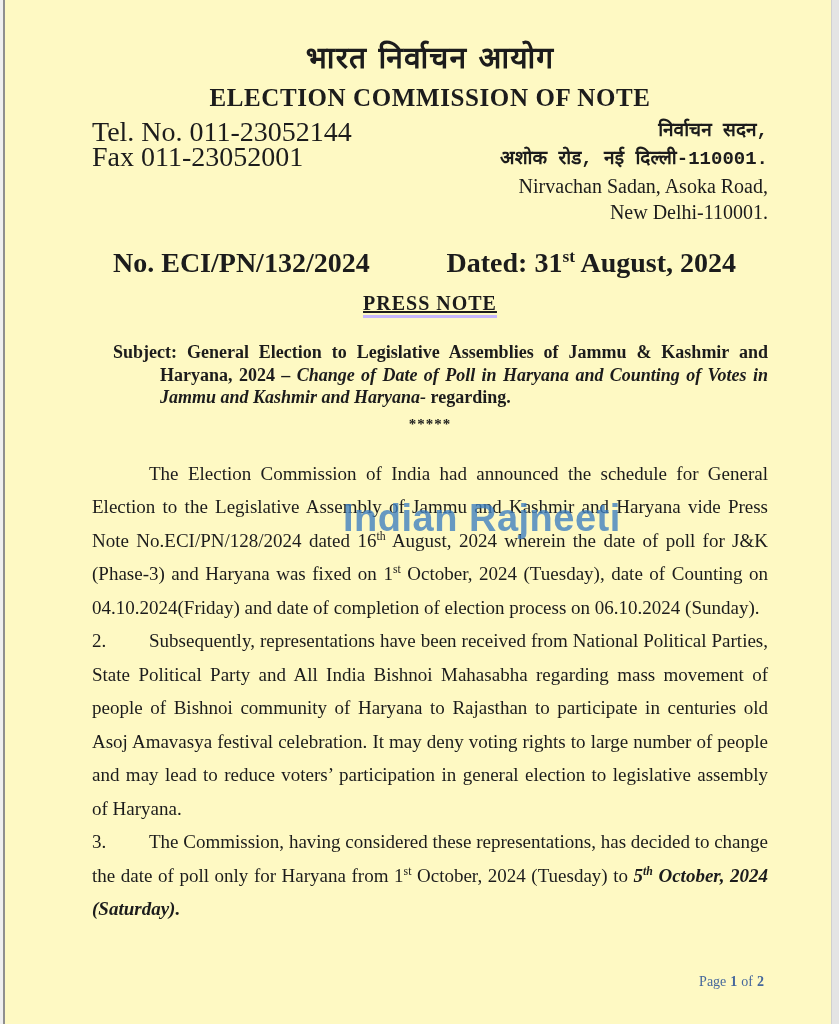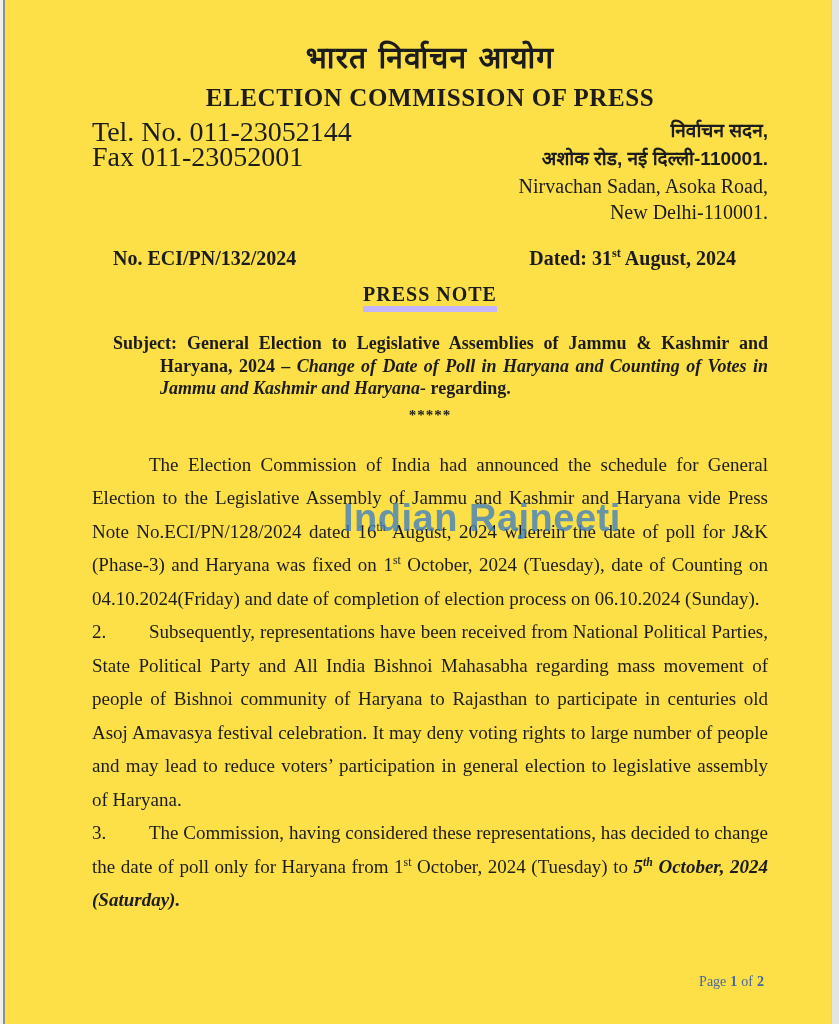--- a/index.html
+++ b/index.html
@@ -6,21 +6,21 @@
   html, body { background: #ffffff; }
   body {
     width: 839px; height: 1024px;
     font-family: "Liberation Serif", "DejaVu Serif", serif;
     color: #1c1c1c;
     position: relative;
     overflow: hidden;
   }
   .page {
     position: absolute; inset: 0;
-    background: #fde047;
+    background: #fef9c3;
     padding: 36px 71px 16px 92px;
   }
   
   .edge-left {
     position: absolute; left: 0; top: 0; bottom: 0; width: 5px;
     background: #efefef; border-right: 2px solid #8f8f8f;
   }
   .edge-right {
     position: absolute; right: 0; top: 0; bottom: 0; width: 8px;
     background: #e4e4e4; border-left: 1px solid #cfcfcf;
@@ -31,34 +31,34 @@
     text-align: center; font-size: 30px; font-weight: bold;
     font-family: "DejaVu Sans", sans-serif; letter-spacing: 1px;
   }
   .org-english {
     text-align: center; font-size: 25px; font-weight: bold;
     margin-top: 7px; letter-spacing: 0.6px;
   }
   .header-cols { display: flex; justify-content: space-between; margin-top: 5px; }
   .contact-block { font-size: 28px; line-height: 25px; padding-top: 2px; }
   .address-block { text-align: right; font-size: 20px; line-height: 26px; }
-  .address-hindi { font-weight: bold; font-family: Liberation Sans, sans-serif; font-size: 19px; line-height: 28px; }
+  .address-hindi { font-weight: bold; font-family: Liberation Mono, monospace; font-size: 19px; line-height: 28px; }
   .link { color: #1817c9; text-decoration: underline; cursor: pointer; }
 
   
   .ref-row {
     display: flex; justify-content: space-between;
-    margin-top: 22px; font-size: 20px; font-weight: bold;
+    margin-top: 22px; font-size: 28px; font-weight: bold;
     padding-left: 21px; padding-right: 32px;
   }
 
   .press-note { text-align: center; margin-top: 13px; }
   .press-note span {
     font-size: 20px; font-weight: bold; letter-spacing: 1px;
-    border-bottom: 6px solid #c4b5fd; padding-bottom: 1px;
+    border-bottom: 3px solid #c4b5fd; padding-bottom: 1px; text-decoration: underline;
   }
 
   .subject {
     margin-top: 26px;
     font-size: 18px; font-weight: bold; line-height: 22.5px;
     text-align: justify;
     padding-left: 68px; text-indent: -47px;
   }
   .subject .it { font-style: italic; }
 
@@ -92,21 +92,21 @@
 </style>
 </head>
 <body>
 
 <div class="page">
   <div class="edge-left"></div>
   <div class="edge-right"></div>
 
   <div>
     <div class="org-hindi">भारत निर्वाचन आयोग</div>
-    <div class="org-english">ELECTION COMMISSION OF PRESS</div>
+    <div class="org-english">ELECTION COMMISSION OF NOTE</div>
 
     <div class="header-cols">
       <div class="contact-block">
         <div>Tel. No.  011-23052144</div>
         <div>Fax 011-23052001</div>
       </div>
       <div class="address-block">
         <div class="address-hindi">निर्वाचन सदन,</div>
         <div class="address-hindi">अशोक रोड, नई दिल्ली-110001.</div>
         <div>Nirvachan Sadan, Asoka Road,</div>

